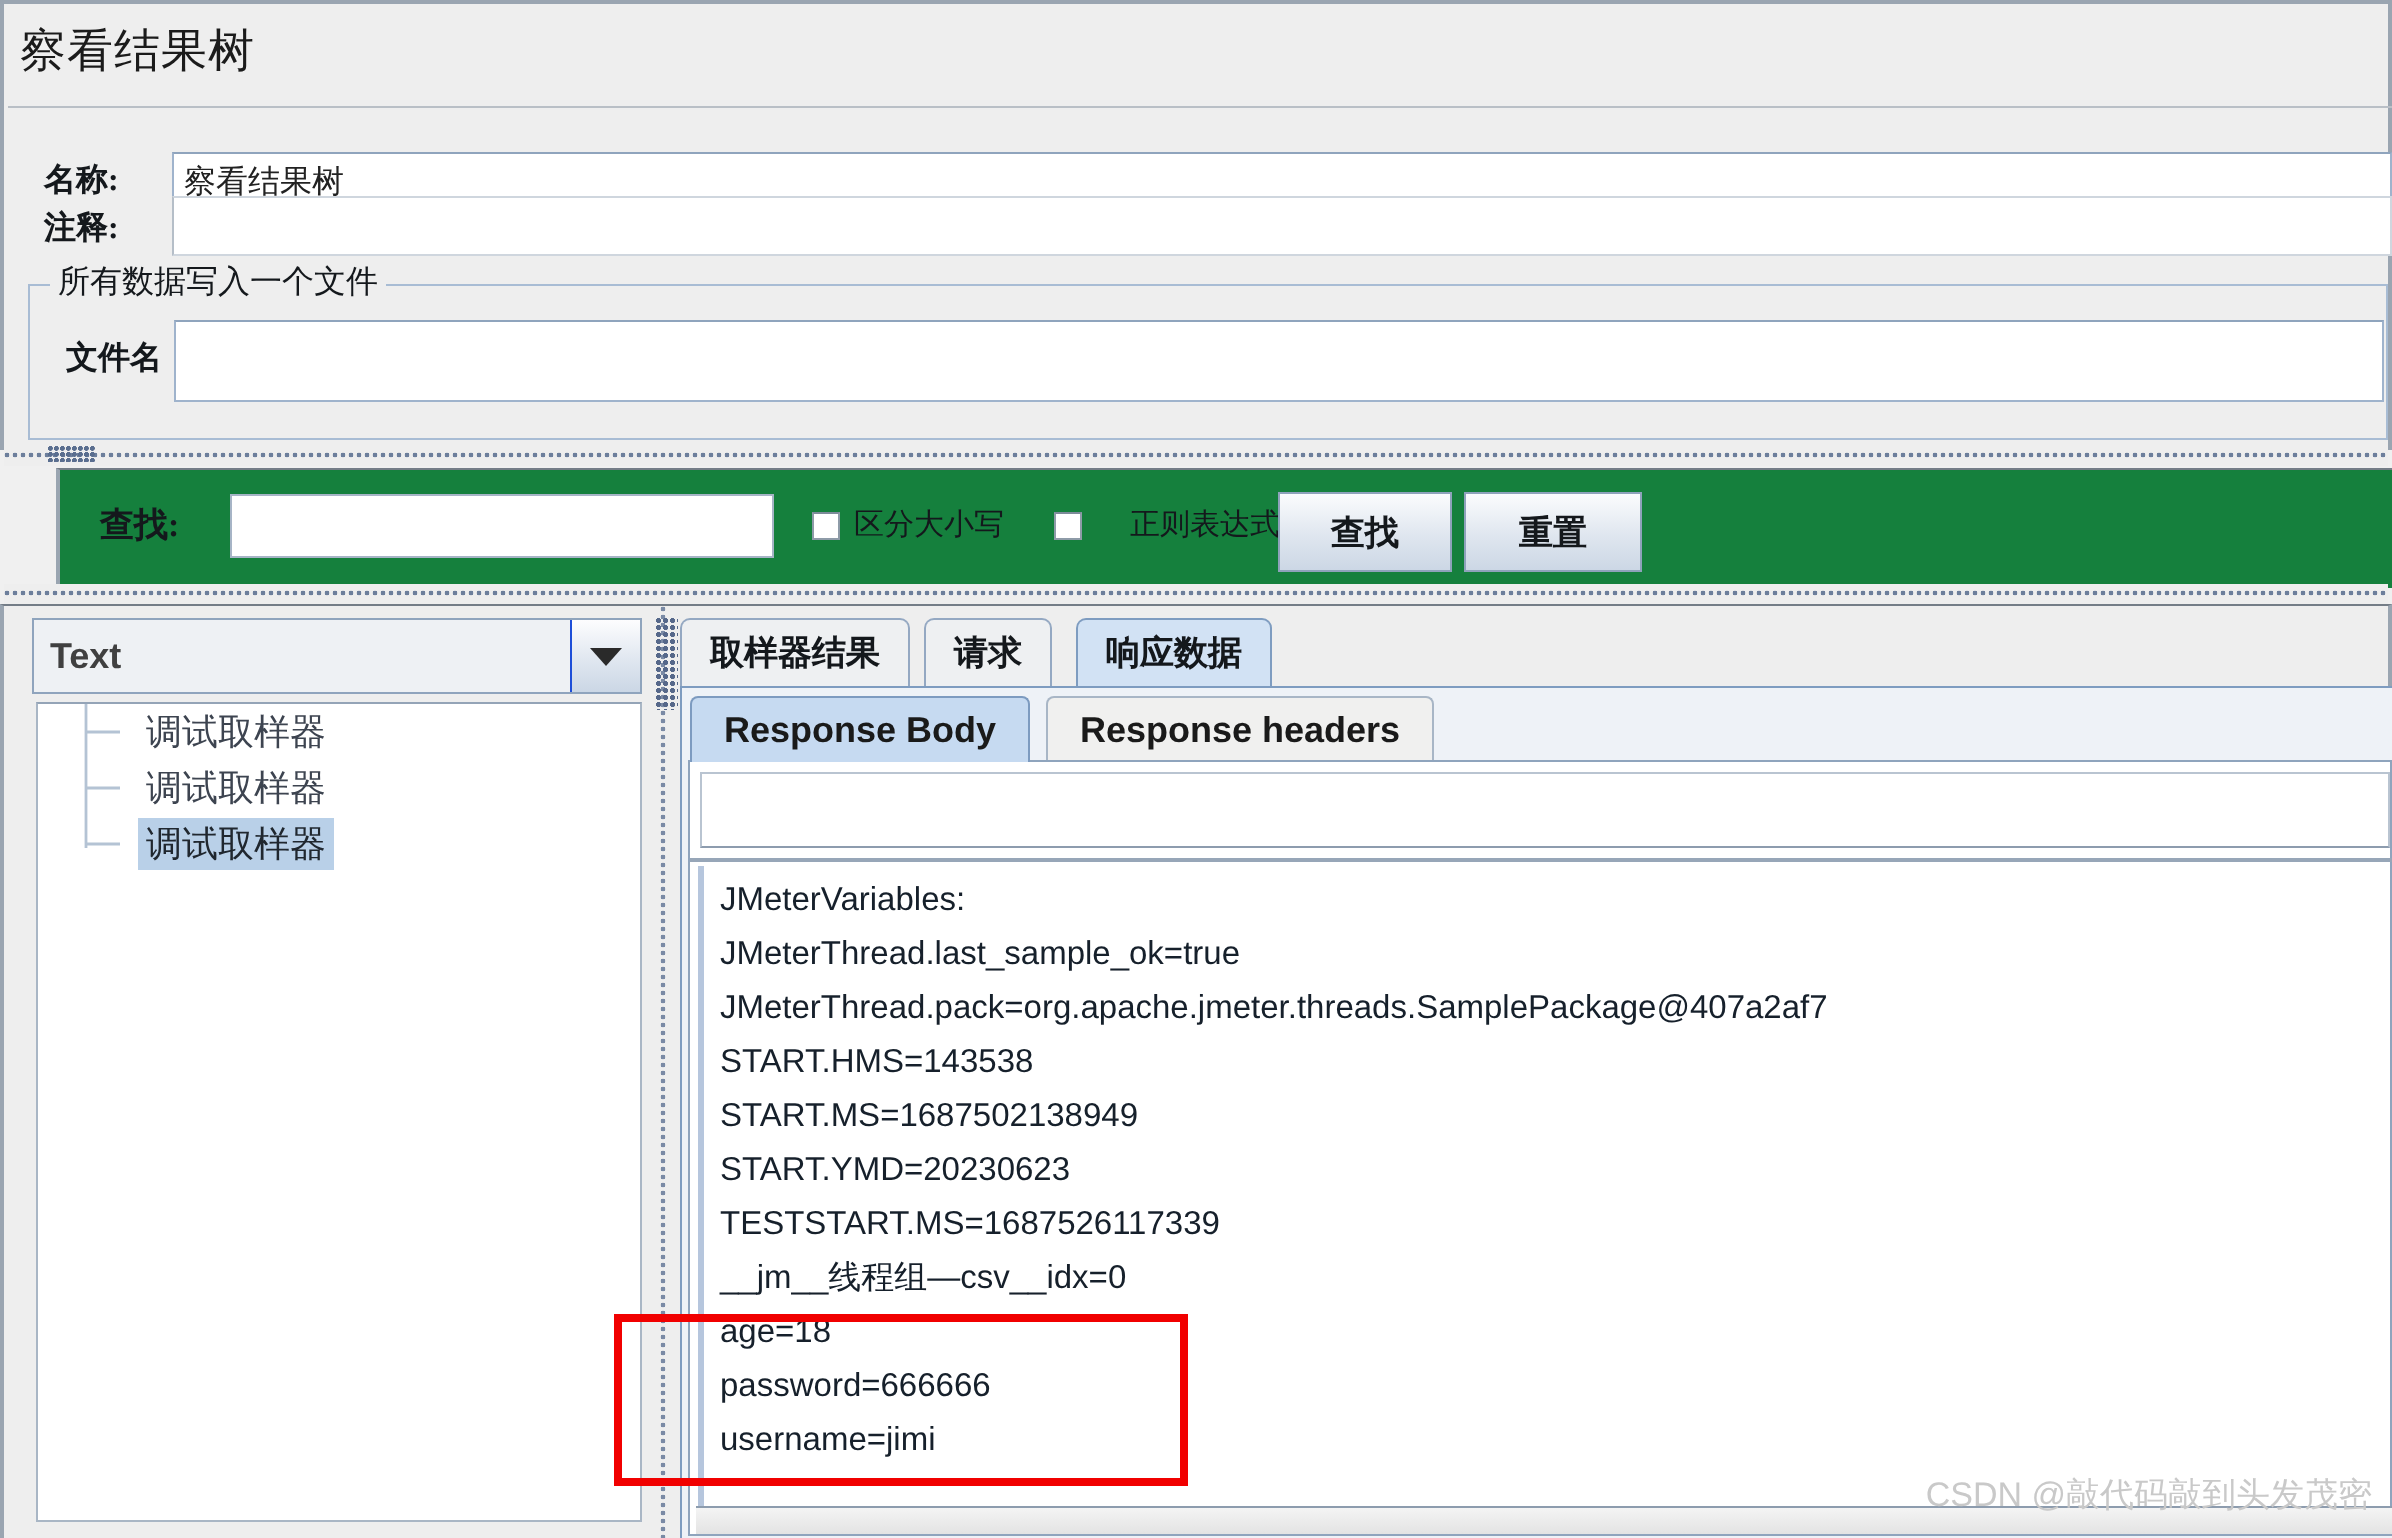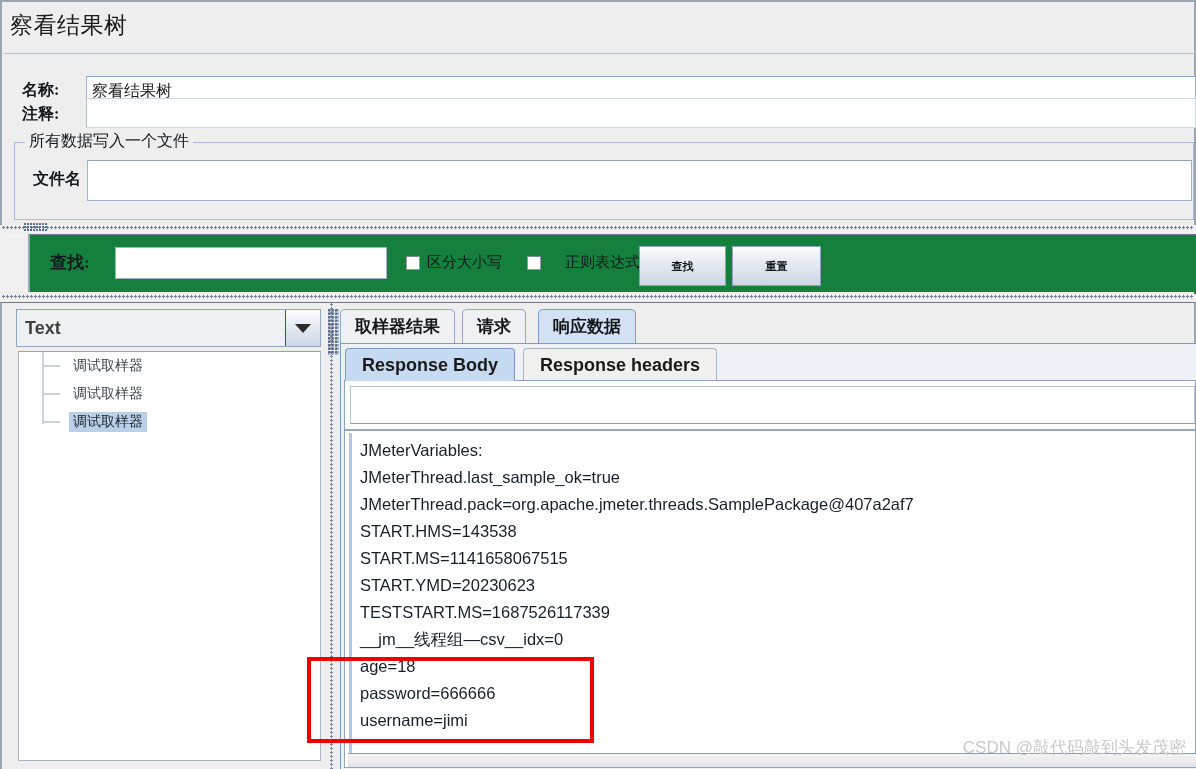--- a/index.html
+++ b/index.html
@@ -182,21 +182,21 @@
     width: 14px; height: 14px;
     background: #ffffff;
     border: 1px solid #8e9ba8;
     border-top-color: #7d8b99;
     flex: 0 0 auto;
   }
   .btn {
     position: absolute;
     background: linear-gradient(#fbfcfd, #dfe6ef 55%, #ccd7e5);
     border: 1px solid #8ea2bb;
-    font-size: 11px;
+    font-size: 17px;
     font-family: "Liberation Serif", serif;
     font-weight: bold;
     color: #14181c;
     display: flex;
     align-items: center;
     justify-content: center;
     cursor: pointer;
     white-space: nowrap;
     text-align: center;
   }
@@ -276,21 +276,21 @@
     border: 1px solid #a9b6c5;
     border-top: 1px solid #94a4b7;
     overflow: hidden;
   }
   .tree-item {
     position: relative;
     height: 28px;
     display: flex;
     align-items: center;
     padding-left: 50px;
-    font-size: 14px;
+    font-size: 18px;
     font-family: "Liberation Serif", serif;
     color: #3d4450;
     cursor: pointer;
     white-space: nowrap;
     text-align: right;
   }
   .tree-item span.lbl { padding: 1px 4px; }
   .tree-item.sel span.lbl {
     background: #b9d0e8;
     color: #20272f;
@@ -564,21 +564,21 @@
 
         <div class="sub-content">
           <input class="search-small" type="text" value="" style="">
           <div class="body-sep"></div>
 
           <div class="resp-text">
             <div class="resp-line">JMeterVariables:</div>
             <div class="resp-line">JMeterThread.last_sample_ok=true</div>
             <div class="resp-line">JMeterThread.pack=org.apache.jmeter.threads.SamplePackage@407a2af7</div>
             <div class="resp-line">START.HMS=143538</div>
-            <div class="resp-line">START.MS=1141658067515</div>
+            <div class="resp-line">START.MS=1687502138949</div>
             <div class="resp-line">START.YMD=20230623</div>
             <div class="resp-line">TESTSTART.MS=1687526117339</div>
             <div class="resp-line">__jm__线程组—csv__idx=0</div>
             <div class="resp-line">age=18</div>
             <div class="resp-line">password=666666</div>
             <div class="resp-line">username=jimi</div>
           </div>
 
           <div class="hscroll"></div>
         </div>

